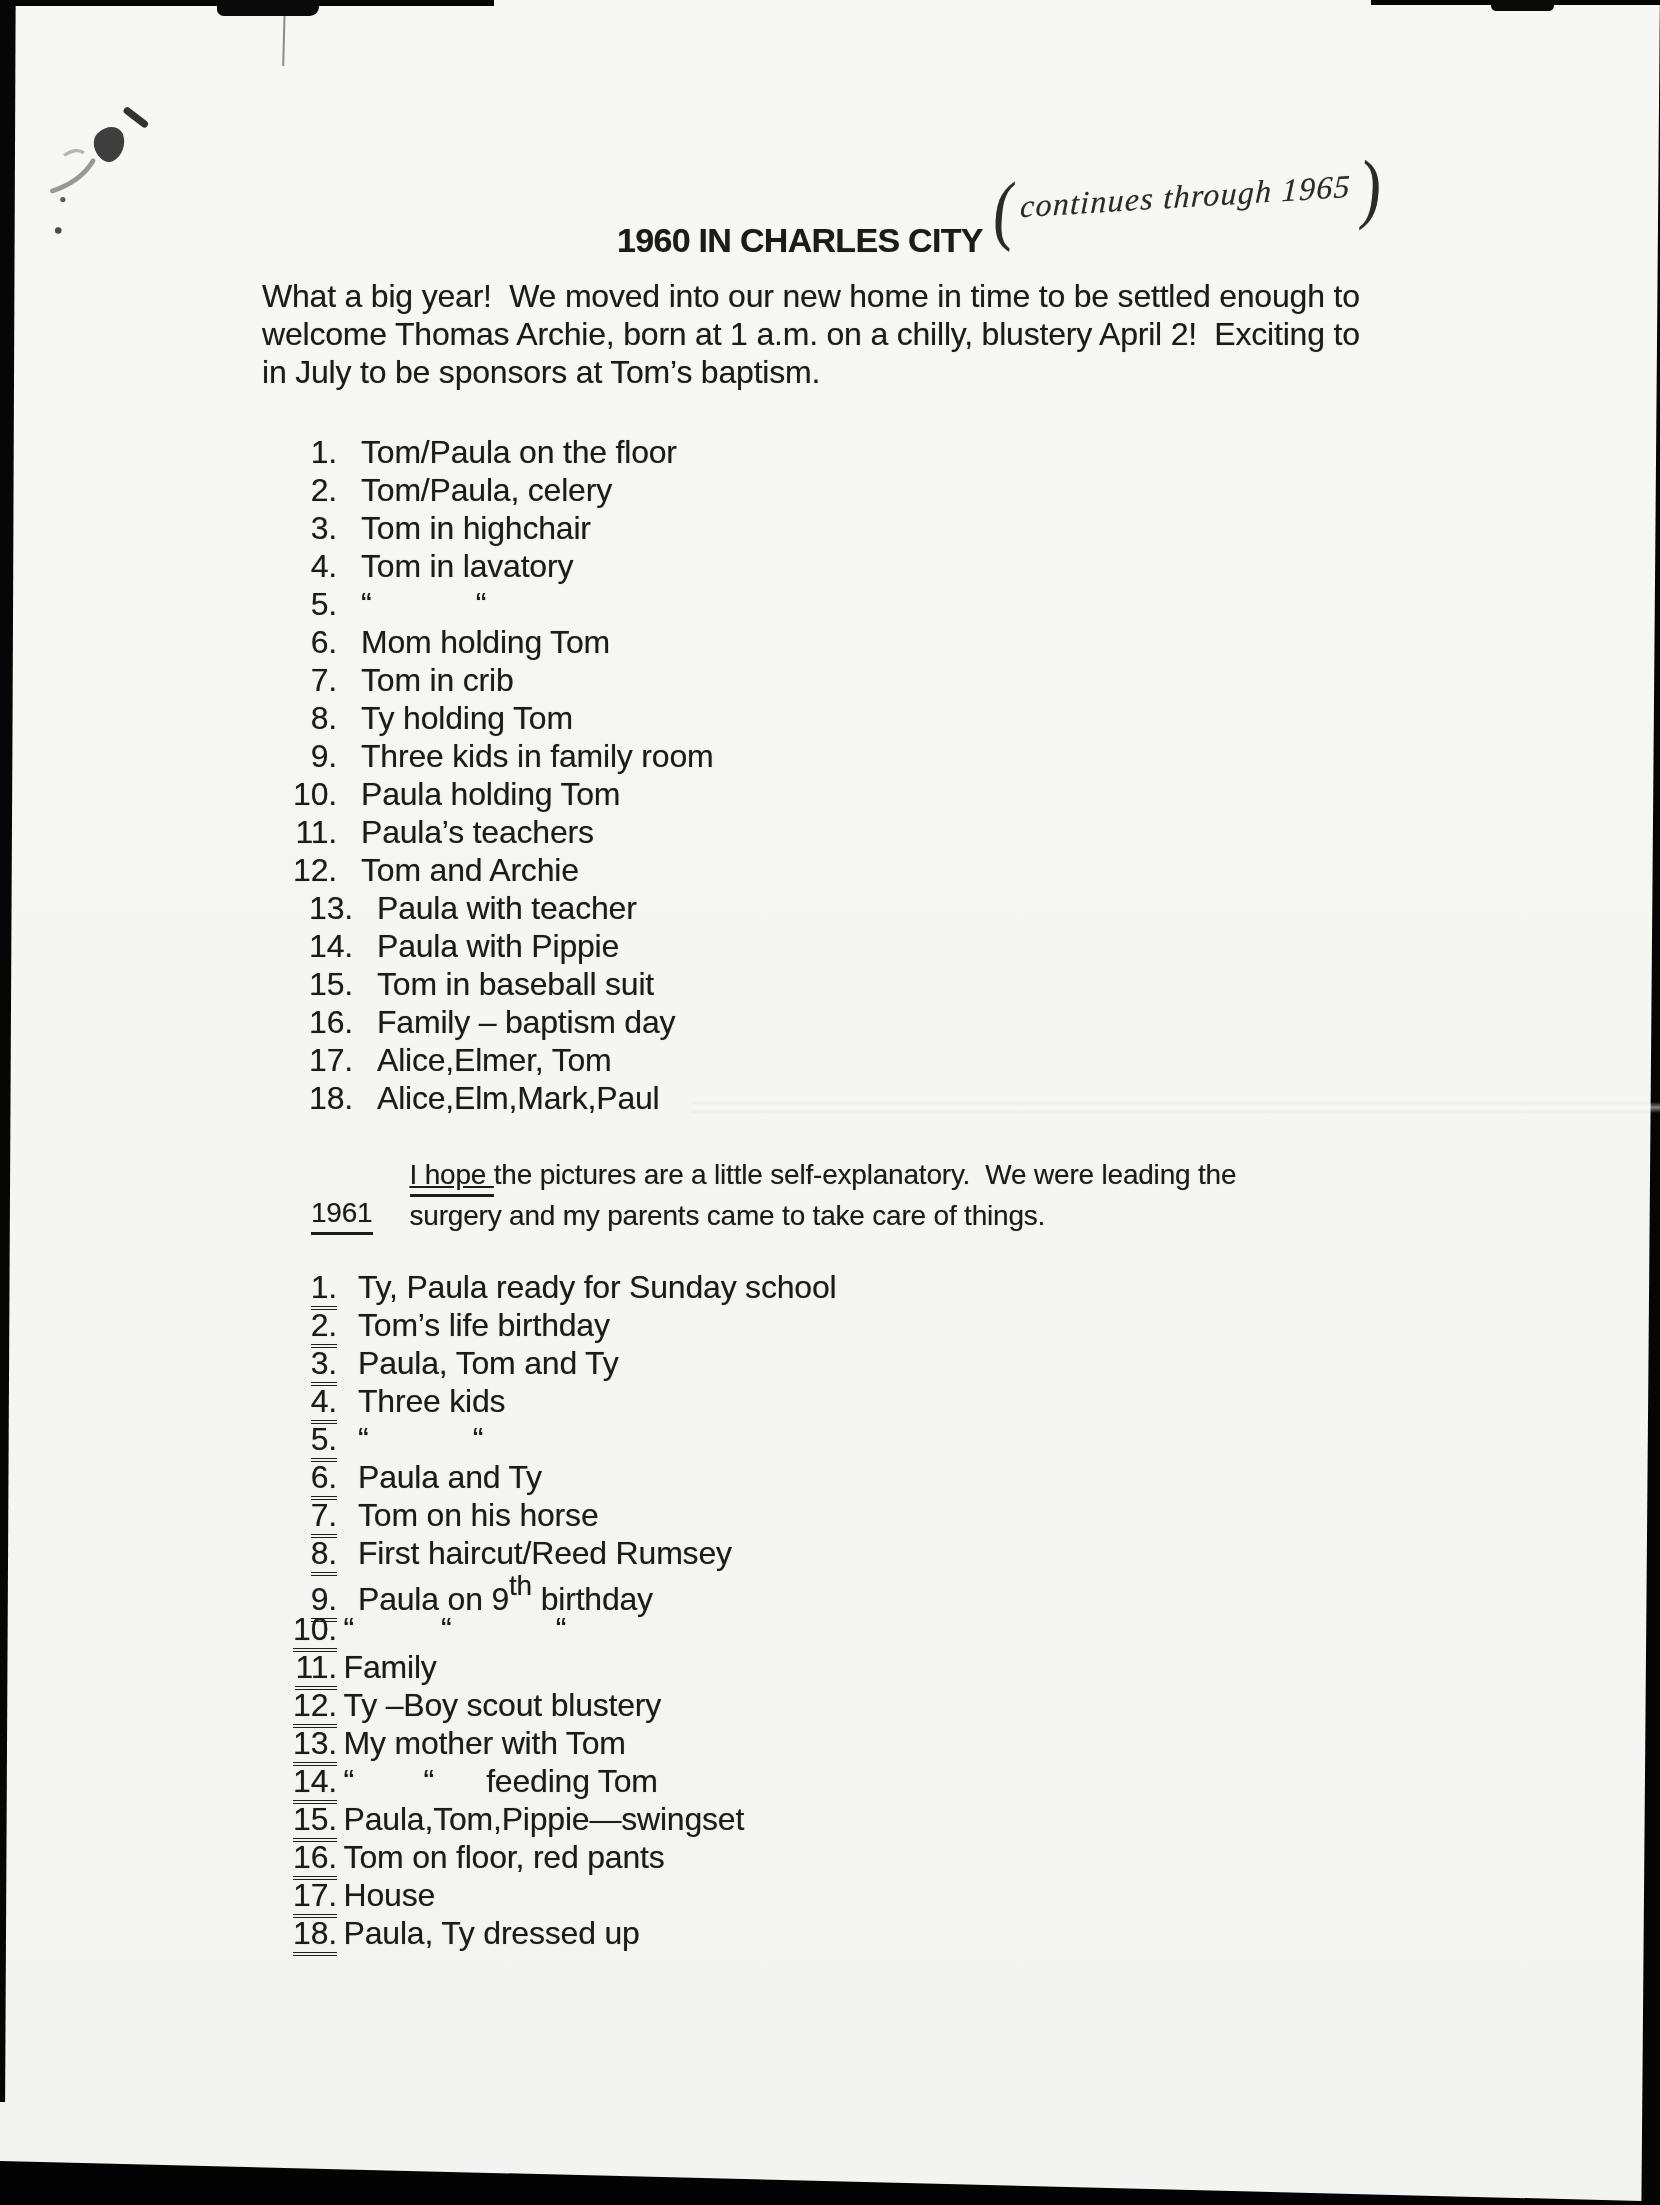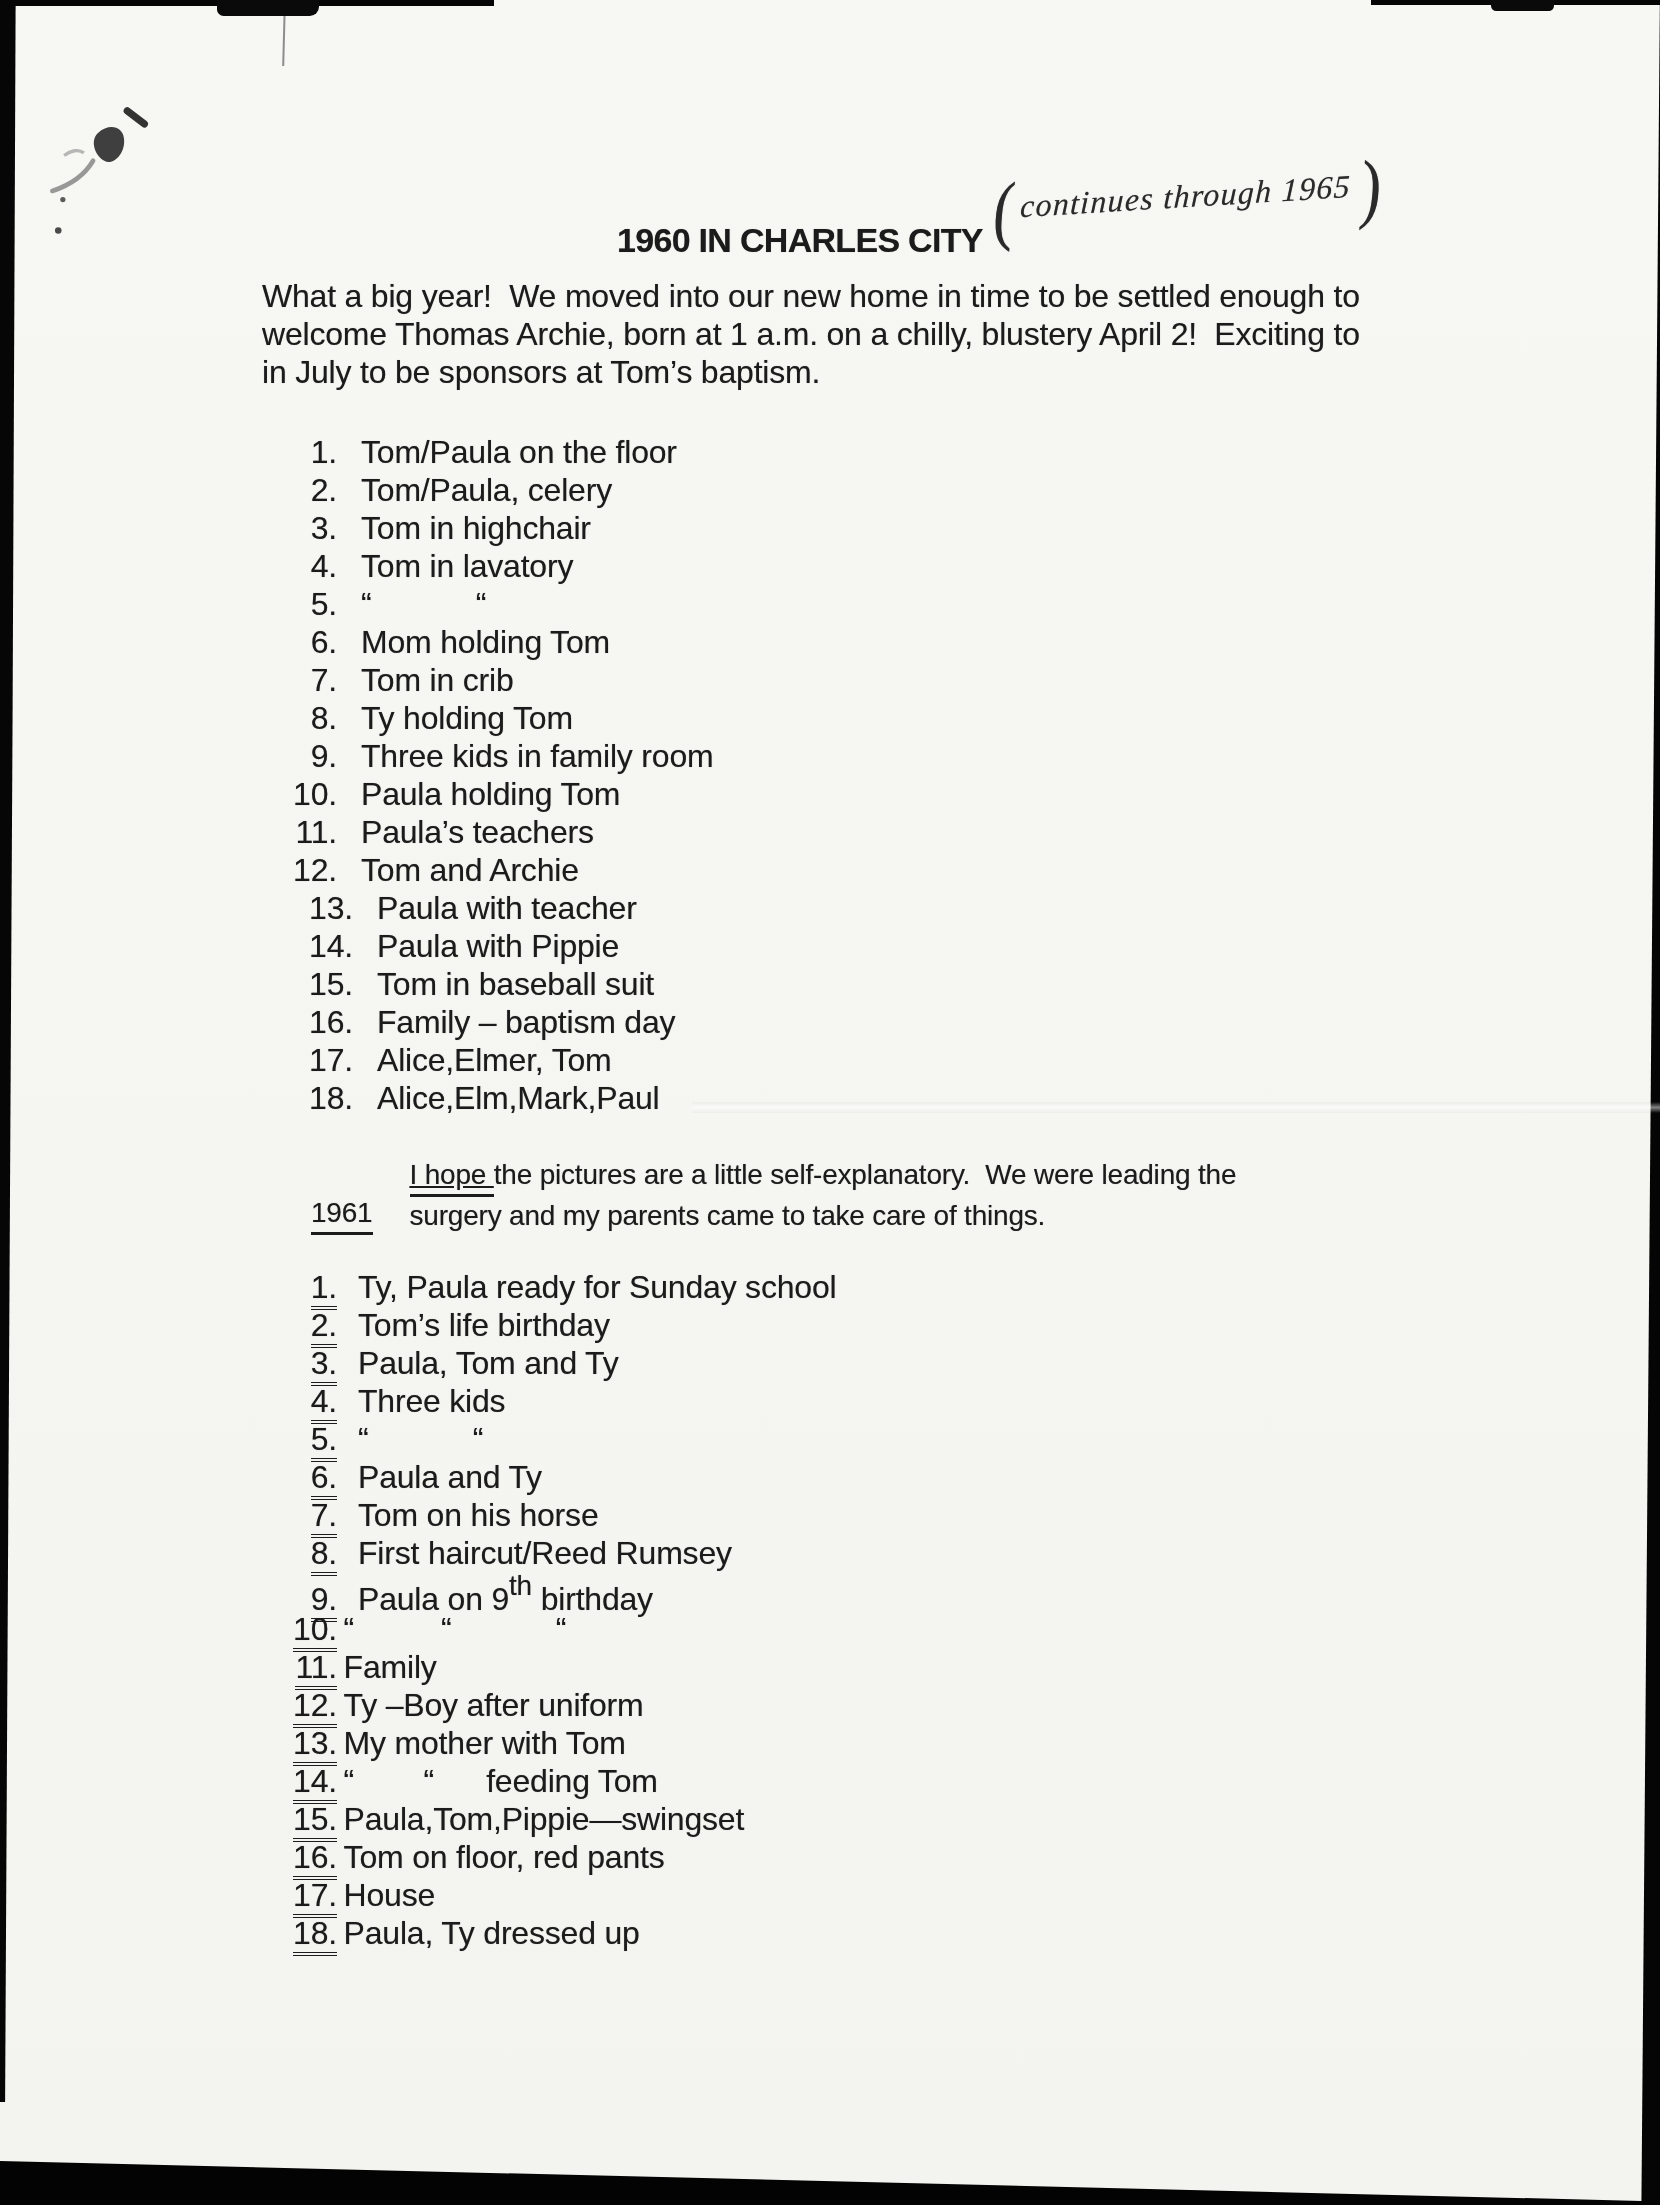--- a/index.html
+++ b/index.html
@@ -207,21 +207,21 @@
       <div class="row tight">
     <span class="num"><span class="nval">10.</span></span>
     <span class="txt">“          “            “</span>
   </div>
       <div class="row tight">
     <span class="num"><span class="nval">11.</span></span>
     <span class="txt">Family</span>
   </div>
       <div class="row tight">
     <span class="num"><span class="nval">12.</span></span>
-    <span class="txt">Ty –Boy after uniform</span>
+    <span class="txt">Ty –Boy scout blustery</span>
   </div>
       <div class="row tight">
     <span class="num"><span class="nval">13.</span></span>
     <span class="txt">My mother with Tom</span>
   </div>
       <div class="row tight">
     <span class="num"><span class="nval">14.</span></span>
     <span class="txt">“        “      feeding Tom</span>
   </div>
       <div class="row tight">

